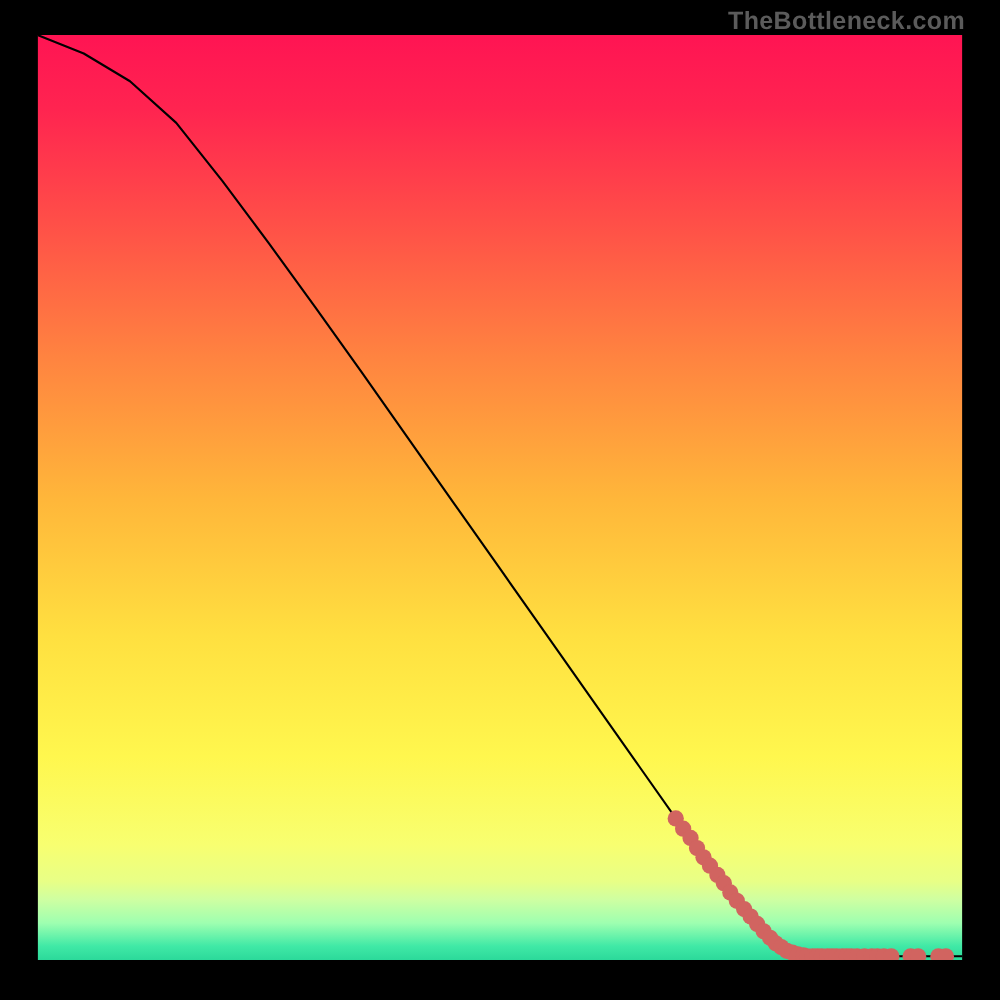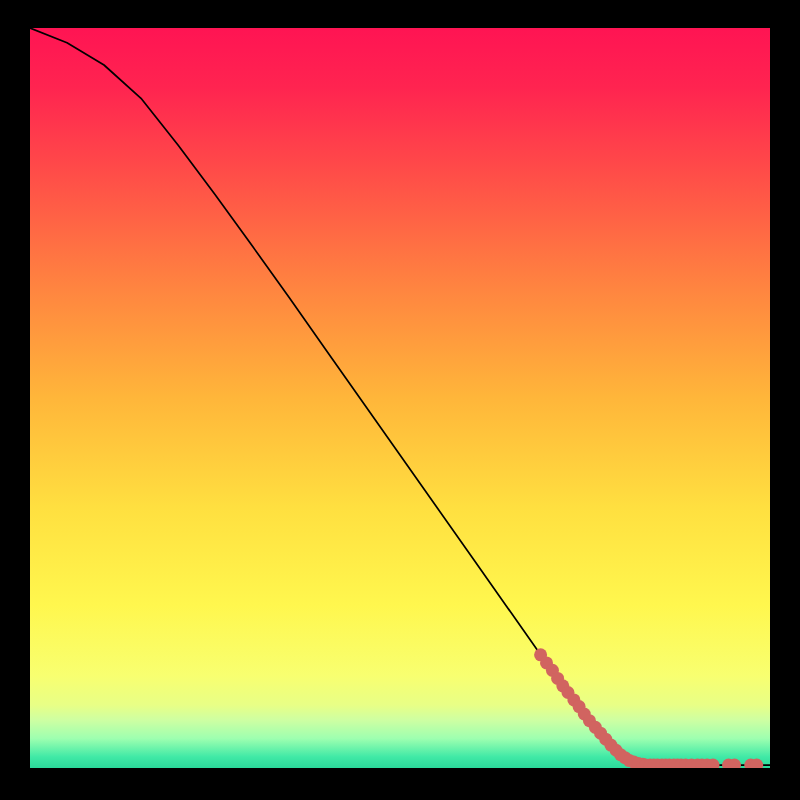--- a/index.html
+++ b/index.html
@@ -45,20 +45,21 @@
   }
   .dot {
     fill: #d16460;
     stroke: none;
   }
 </style>
 </head>
 <body>
 
 <div class="stage">
+  <div class="watermark">TheBottleneck.com</div>
 
   <div class="plot">
     <svg id="chart-svg" width="740" height="740" viewBox="0 0 740 740">
       <defs>
         <linearGradient id="bg-grad" x1="0" y1="0" x2="0" y2="1">
             <stop offset="0.00%" stop-color="#ff1453"></stop>
             <stop offset="8.00%" stop-color="#ff2450"></stop>
             <stop offset="20.00%" stop-color="#ff4e48"></stop>
             <stop offset="35.00%" stop-color="#ff8440"></stop>
             <stop offset="50.00%" stop-color="#ffb63a"></stop>

